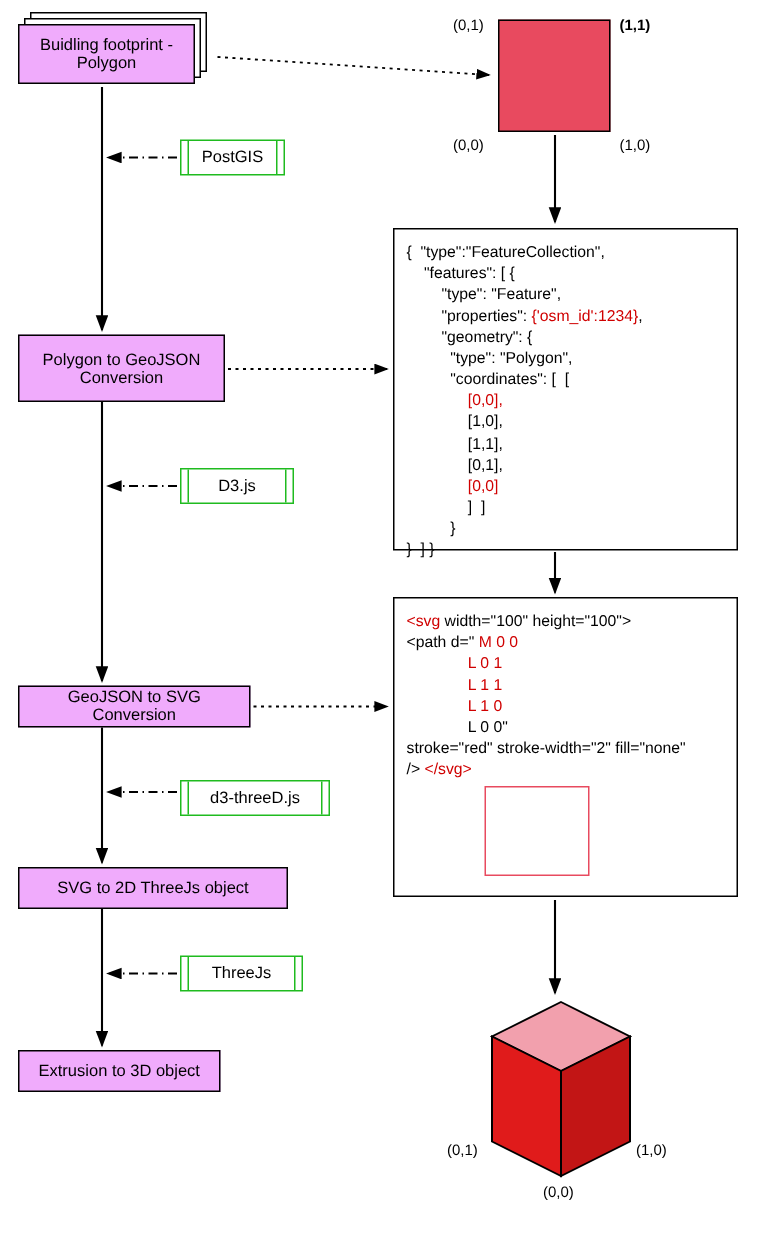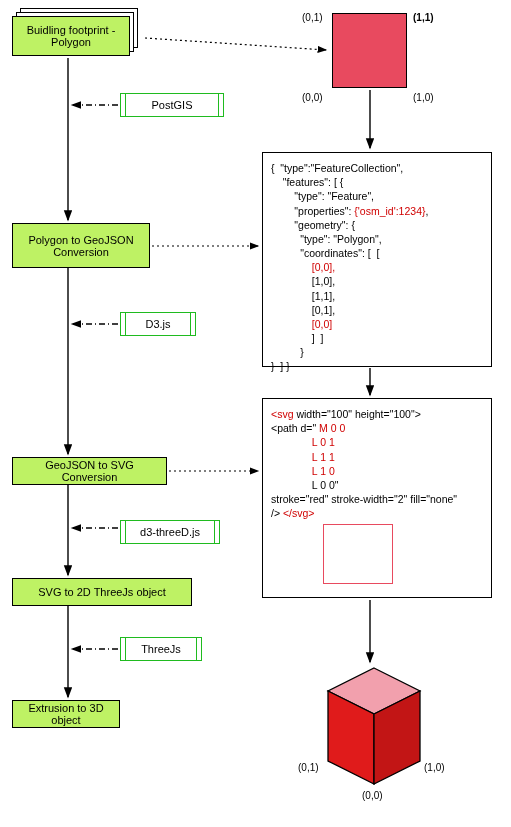--- a/index.html
+++ b/index.html
@@ -9,21 +9,21 @@
     font-family: Arial, sans-serif;
     font-size: 11px;
     width: 511px;
     height: 827px;
     position: relative;
     background: #fff;
   }
   .process-box {
     position: absolute;
     border: 1.5px solid #000;
-    background: #bef264;
+    background: #f0abfc;
     display: flex;
     align-items: center;
     justify-content: center;
     text-align: center;
     padding: 4px 8px;
     font-size: 11px;
   }
   .tool-box {
     position: absolute;
     border: 1.5px solid #1fbb1f;
@@ -79,25 +79,25 @@
 </div>
 
 <div class="process-box" style="left:12px; top:457px; width:155px; height:28px;">
   <span>GeoJSON to SVG Conversion</span>
 </div>
 
 <div class="process-box" style="left:12px; top:578px; width:180px; height:28px;">
   <span>SVG to 2D ThreeJs object</span>
 </div>
 
-<div class="process-box" style="left:12px; top:700px; width:108px; height:28px;">
+<div class="process-box" style="left:12px; top:700px; width:135px; height:28px;">
   <span>Extrusion to 3D object</span>
 </div>
 
-<div class="tool-box" style="left:120px; top:93px; width:104px; height:24px;">
+<div class="tool-box" style="left:120px; top:93px; width:70px; height:24px;">
   <div class="inner">
       <span>PostGIS</span>
     </div>
 </div>
 <div class="tool-box" style="left:120px; top:312px; width:76px; height:24px;">
   <div class="inner">
       <span>D3.js</span>
     </div>
 </div>
 <div class="tool-box" style="left:120px; top:520px; width:100px; height:24px;">

